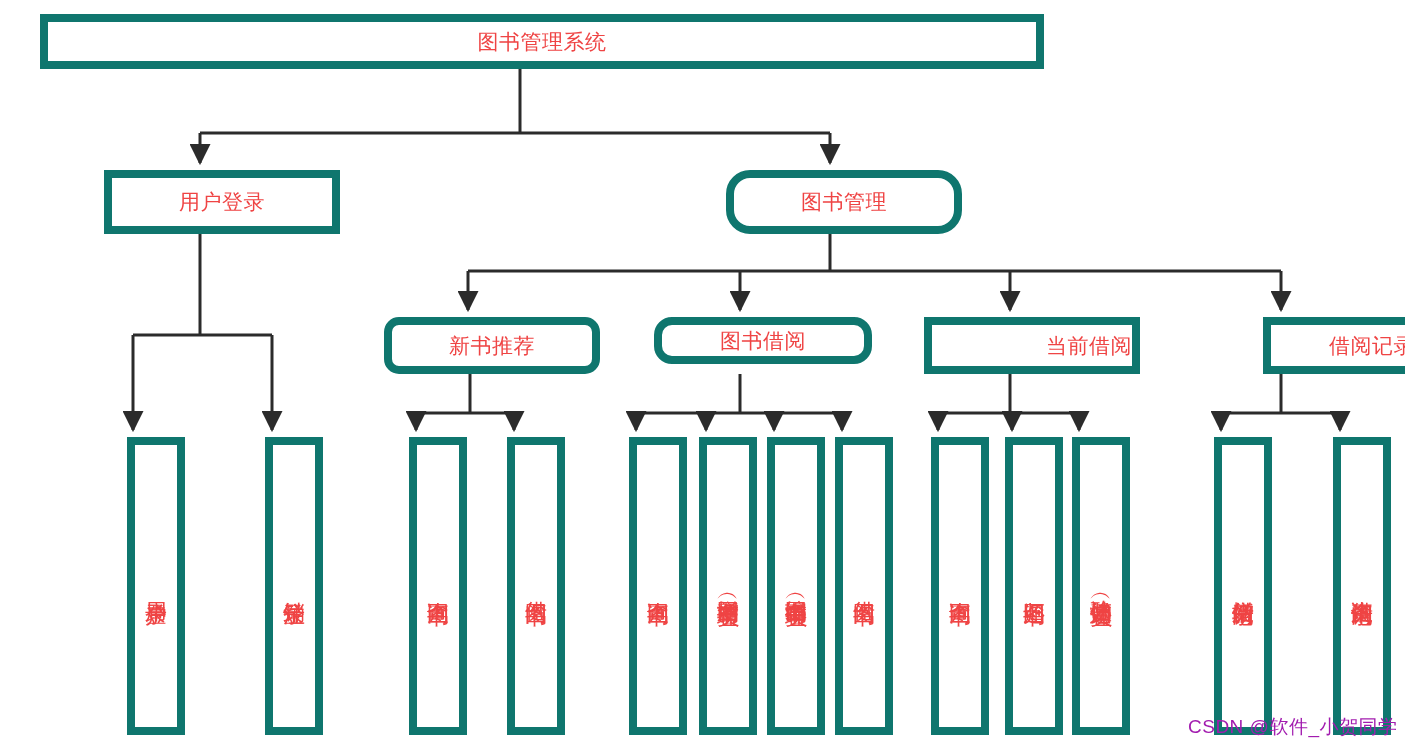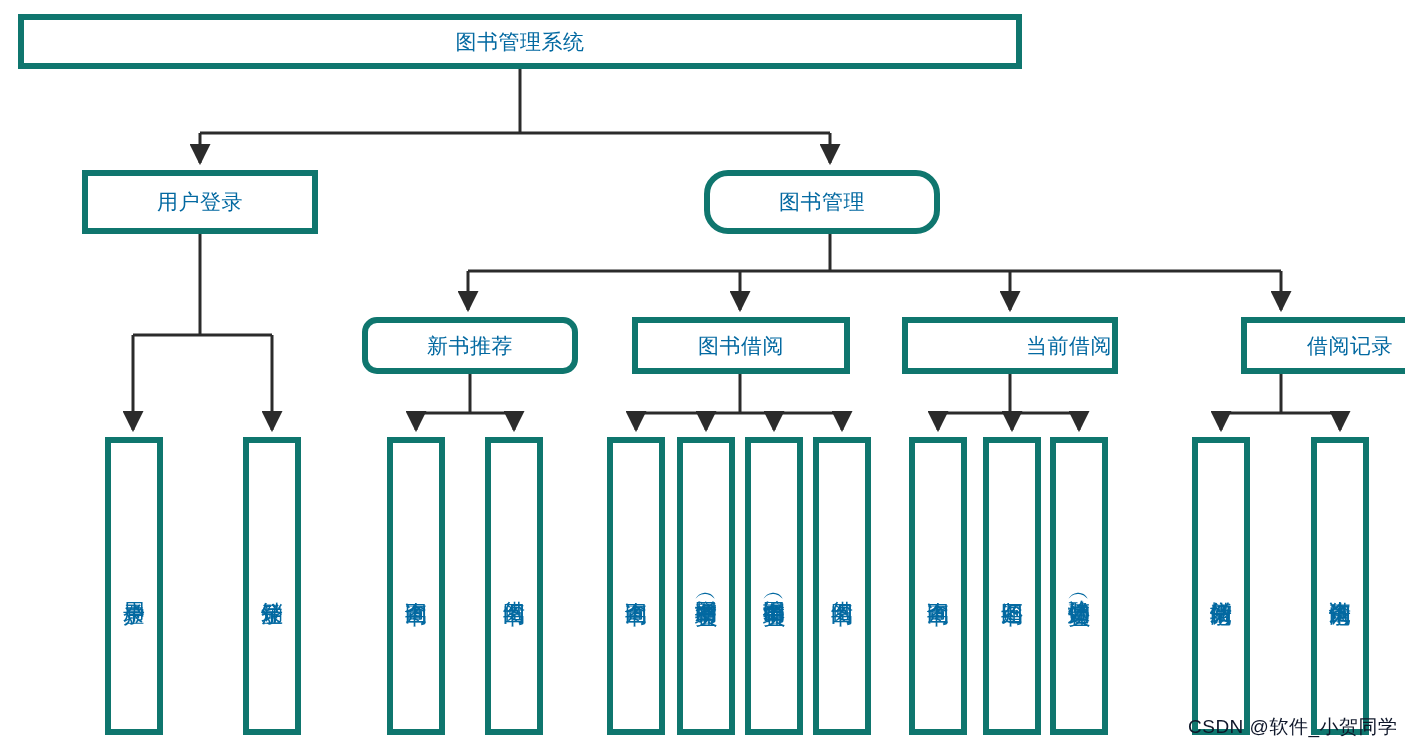--- a/index.html
+++ b/index.html
@@ -21,26 +21,27 @@
     position: absolute;
     left: 0;
     top: 0;
     width: 1405px;
     height: 747px;
     pointer-events: none;
   }
   .node {
     position: absolute;
     box-sizing: border-box;
-    border: 6px solid #0f766e;
+    border: 8px solid #0f766e;
     background: #ffffff;
     display: flex;
     align-items: center;
     justify-content: center;
-    color: #0369a1;
+    color: #ef4444;
+    margin-left: 22px;
   }
   .node.h {
     font-size: 21px;
     letter-spacing: 0.5px;
     line-height: 1.2;
   }
   .node.v {
     writing-mode: vertical-rl;
     text-orientation: upright;
     font-size: 22px;
@@ -53,21 +54,21 @@
   }
   .node.v .vtext {
     writing-mode: vertical-rl;
     text-orientation: upright;
     display: block;
     max-height: 100%;
   }
   .watermark {
     position: absolute;
     font-size: 19px;
-    color: #0f172a;
+    color: #a21caf;
     white-space: nowrap;
     letter-spacing: 0.5px;
   }
 </style>
 </head>
 <body>
 
 <div id="canvas">
 
   <svg id="wires" viewBox="0 0 1405 747" xmlns="http://www.w3.org/2000/svg">
@@ -127,21 +128,21 @@
   <div class="node h" style="left:82px; top:170px; width:236px; height:64px;">
     <span>用户登录</span>
   </div>
   <div class="node h" style="left:704px; top:170px; width:236px; height:64px;border-radius:24px;">
     <span>图书管理</span>
   </div>
 
   <div class="node h" style="left:362px; top:317px; width:216px; height:57px;border-radius:15px;">
     <span>新书推荐</span>
   </div>
-  <div class="node h" style="left:632px; top:317px; width:218px; height:57px;">
+  <div class="node h" style="left:632px; top:317px; width:218px; height:47px;border-radius:18px;">
     <span>图书借阅</span>
   </div>
   <div class="node h" style="left:902px; top:317px; width:216px; height:57px;justify-content:flex-end;">
     <span>当前借阅</span>
   </div>
   <div class="node h" style="left:1241px; top:317px; width:218px; height:57px;">
     <span>借阅记录</span>
   </div>
 
   <div class="node v" style="left:105px; top:437px; width:58px; height:298px;">

